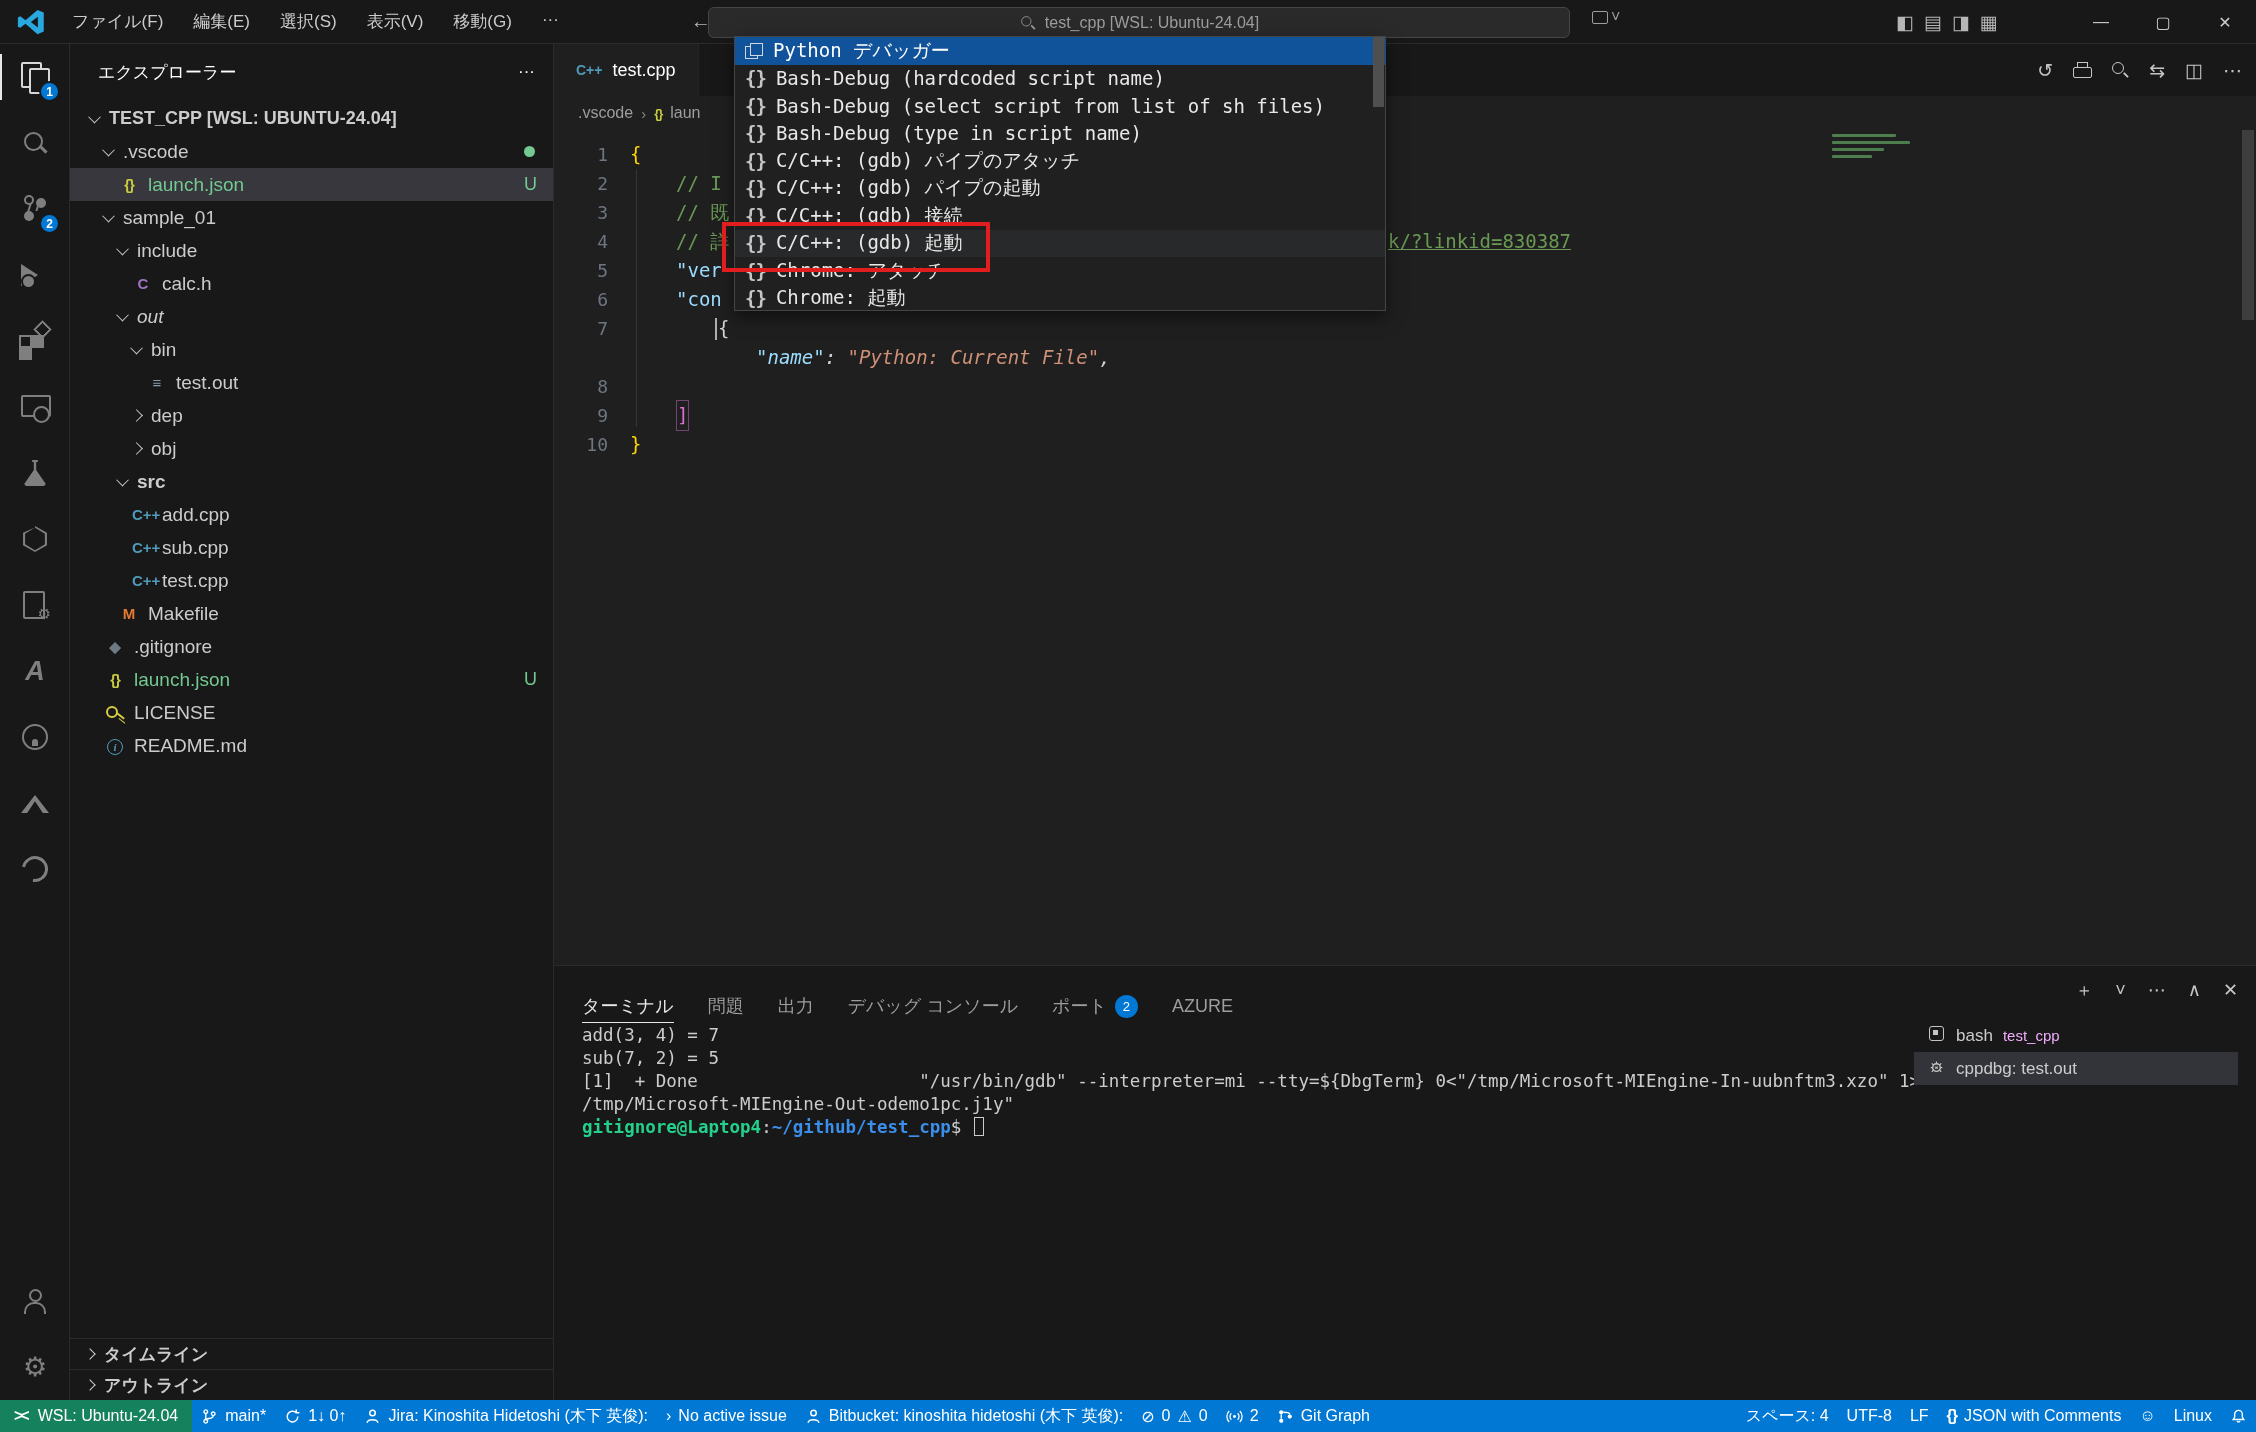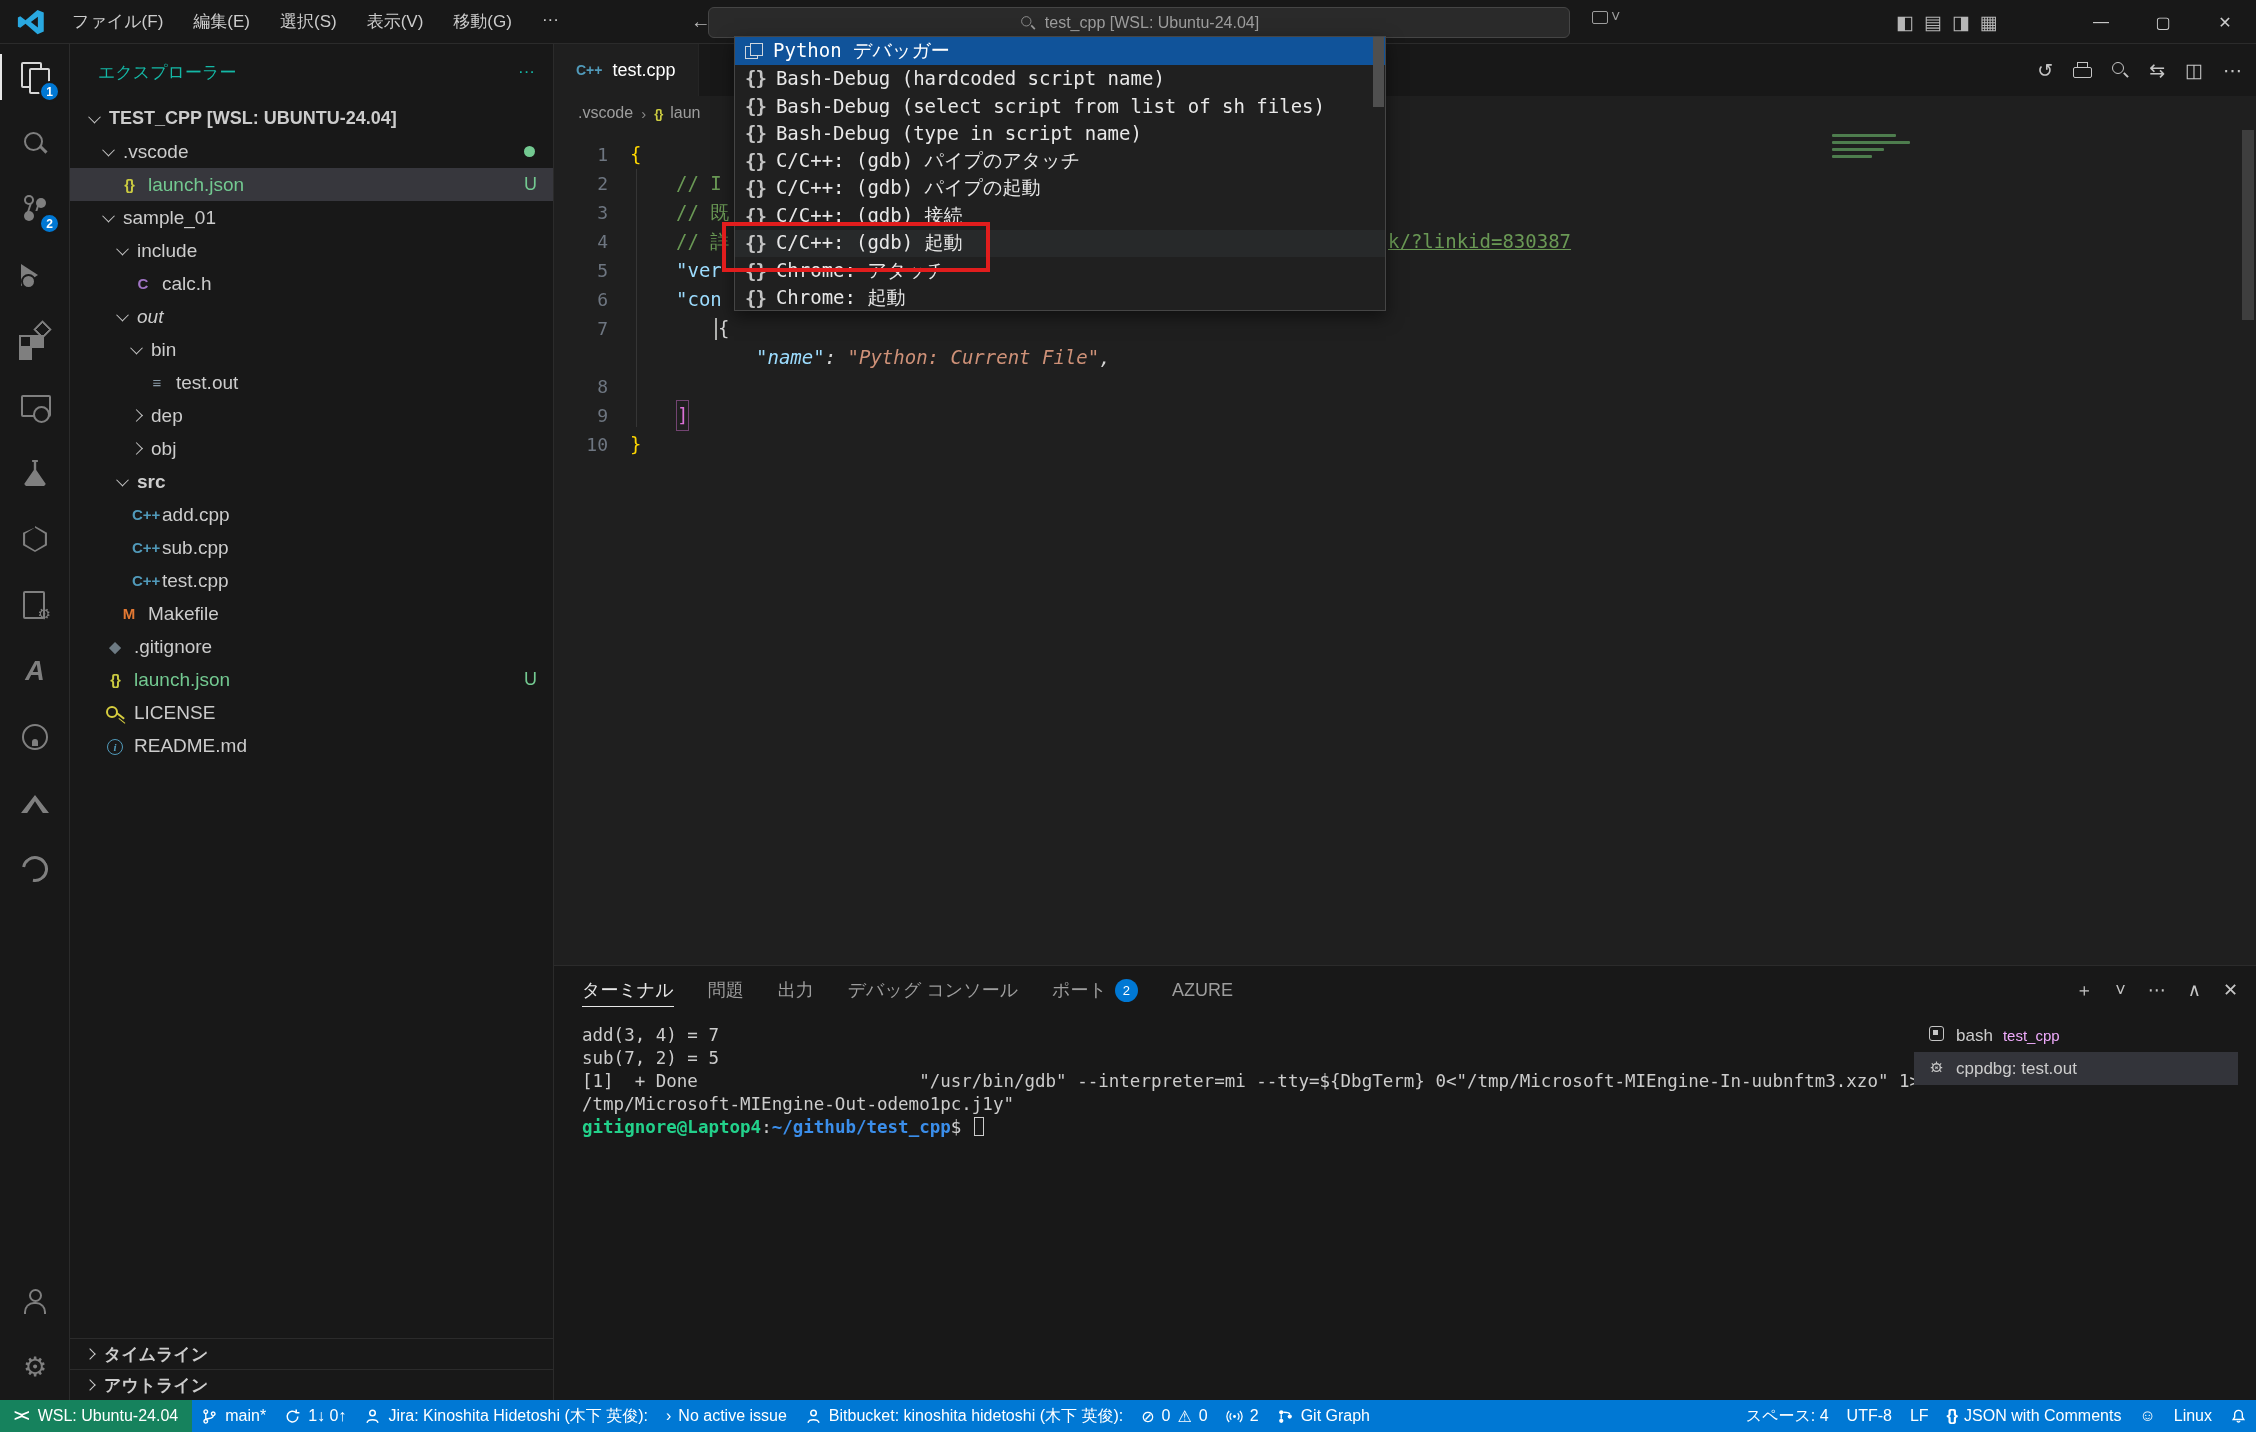--- a/index.html
+++ b/index.html
@@ -85,21 +85,21 @@
   .ic-branch { position:relative; width:24px; height:28px; }
   .ic-branch::before { content:""; position:absolute; left:3px; top:2px; width:6px; height:6px; border-radius:50%;
     box-shadow:0 0 0 2px currentColor, 0 16px 0 2px currentColor, 12px 3px 0 2px currentColor; }
   .ic-branch::after { content:""; position:absolute; left:5px; top:9px; width:2px; height:10px; background:currentColor;
     box-shadow:8px -3px 0 0 currentColor; transform:skewX(-18deg); }
 
   
   .sidebar { position:absolute; left:70px; top:44px; width:484px; height:1356px; background:#181818;
     border-right:1px solid #2b2b2b; z-index:2; }
   .sb-header { height:56px; display:flex; align-items:center; justify-content:space-between;
-    padding:0 18px 0 28px; font-size:17px; color:#14b8a6; }
+    padding:0 18px 0 28px; font-size:17px; color:#ffffff; }
   .tree { position:absolute; top:58px; left:0; right:0; }
   .trow { position:relative; height:33px; display:flex; align-items:center; font-size:19px; color:#cccccc; width:100%; }
   .trow.selected { background:#37373d; }
   .trow .chev { width:9px; height:9px; border-right:1.7px solid #c5c5c5; border-bottom:1.7px solid #c5c5c5;
     flex:none; margin-right:10px; }
   .chev.down { transform:rotate(45deg) translate(-1px,-1px); }
   .chev.right { transform:rotate(-45deg); }
   .trow .fi { width:22px; flex:none; margin-right:8px; font-weight:700; font-size:15px; text-align:center; }
   .trow .rbadge { position:absolute; right:16px; color:#73c991; font-size:18px; }
   .trow .rdot { position:absolute; right:18px; width:11px; height:11px; border-radius:50%; background:#73c991; }
@@ -161,21 +161,21 @@
     text-decoration:underline; }
   .minimap { position:absolute; left:1278px; top:4px; width:120px; height:40px; }
   .mm-dash { position:absolute; height:3px; background:#4e7d4e; border-radius:1px; }
   .ed-scroll { position:absolute; right:2px; top:0; width:12px; height:190px; background:rgba(121,121,121,.35); }
   .add-config-btn { position:absolute; left:1423px; top:846px; height:38px; padding:0 14px; background:#0078d4;
     color:#ffffff; font-size:17px; border:none; border-radius:3px; display:flex; align-items:center;
     font-family:"Liberation Sans", sans-serif; }
 
   
   .panel { position:absolute; left:0; top:921px; right:0; bottom:0; background:#181818; border-top:1px solid #2b2b2b; }
-  .panel-tabs { position:absolute; left:28px; top:0; height:48px; display:flex; align-items:center; gap:34px;
+  .panel-tabs { position:absolute; left:28px; top:16px; height:48px; display:flex; align-items:center; gap:34px;
     font-size:18px; color:#9d9d9d; }
   .ptab { position:relative; height:48px; display:flex; align-items:center; gap:8px; }
   .ptab.active { color:#e7e7e7; }
   .ptab.active::after { content:""; position:absolute; left:0; right:0; bottom:7px; height:1.5px; background:#e7e7e7; }
   .ptab .pbadge { min-width:23px; height:23px; border-radius:50%; background:#0078d4; color:#fff; font-size:13px;
     display:flex; align-items:center; justify-content:center; }
   .panel-actions { position:absolute; right:18px; top:0; height:48px; display:flex; align-items:center; gap:22px;
     color:#c5c5c5; font-size:18px; }
   .term { position:absolute; left:28px; top:58px; right:360px; bottom:10px; font-family:"DejaVu Sans Mono", monospace;
     font-size:17.5px; color:#cccccc; }

